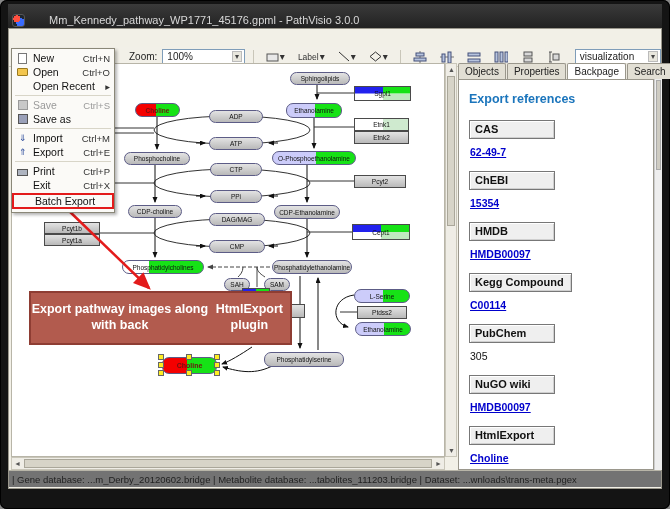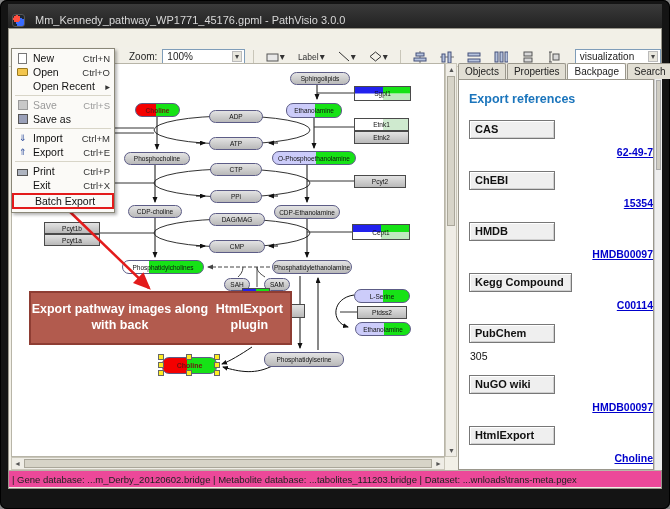--- a/index.html
+++ b/index.html
@@ -1,18 +1,18 @@
 <!DOCTYPE html>
 <html><head>
 <meta charset="utf-8">
 <style>
   html,body{margin:0;padding:0;background:#888;}
   *{box-sizing:border-box;font-family:"Liberation Sans","DejaVu Sans",sans-serif;}
   #win{position:relative;width:670px;height:509px;background:#141414;border-radius:7px;overflow:hidden;box-shadow:0 0 0 1px #000 inset;}
-  #titlebar{position:absolute;left:8px;top:4px;width:654px;height:32px;display:flex;align-items:center;gap:10px;background:linear-gradient(#3a3a3a,#1a1a1a);color:#d8d8d8;font-size:11px;padding-left:4px;}
+  #titlebar{position:absolute;left:8px;top:4px;width:654px;height:32px;display:flex;align-items:center;gap:24px;background:linear-gradient(#3a3a3a,#1a1a1a);color:#d8d8d8;font-size:11px;padding-left:4px;}
   .appicon{width:13px;height:13px;border-radius:3px;background:radial-gradient(circle at 35% 35%,#ff5040 0 35%,transparent 36%),radial-gradient(circle at 70% 70%,#3a6cff 0 40%,transparent 41%),#20262c;border:1px solid #555;}
   #app{position:absolute;left:8px;top:28px;width:654px;height:461px;background:#f2f0e7;border:1px solid #9a978c;}
   
   #menubar{position:absolute;left:0;top:0;width:100%;height:18px;background:#f6f4ee;border-bottom:1px solid #d9d6c9;display:flex;align-items:center;font-size:11px;}
   .mitem{padding:2px 7px;color:#111;}
   .mitem.open{border:1px solid #7f94b3;background:#e4ecf7;padding:1px 6px;}
   
   #toolbar{position:absolute;left:0;top:18px;width:100%;height:20px;background:#f2f0e8;border-bottom:1px solid #cfccbf;display:flex;align-items:center;gap:5px;padding-left:120px;font-size:10px;color:#222;}
   .combo{display:flex;align-items:center;justify-content:space-between;background:#fff;border:1px solid #7f9db9;height:15px;padding:0 2px 0 4px;font-size:10px;}
   .combo .car{font-size:8px;color:#444;background:#e8e6dd;border:1px solid #bbb;line-height:9px;padding:0 2px;}
@@ -20,33 +20,33 @@
   .tbtn{display:flex;align-items:center;gap:1px;padding:1px 3px;border:1px solid transparent;color:#333;font-size:10px;}
   .tbtn svg{display:block}
   
   #canvas{position:absolute;left:2px;top:34px;width:434px;height:394px;background:#fff;border:1px solid #b8b5a8;overflow:hidden;}
   #hscroll{position:absolute;left:2px;top:428px;width:434px;height:13px;background:#efede6;border:1px solid #c9c6b9;display:flex;align-items:stretch;}
   #hscroll .thumb{flex:1;background:#d7d4c8;border:1px solid #aaa79a;margin:1px;}
   #vscroll{position:absolute;left:436px;top:34px;width:12px;height:394px;background:#efede6;border:1px solid #c9c6b9;}
   #vscroll .thumb{position:absolute;left:1px;top:12px;width:8px;height:150px;background:#d7d4c8;border:1px solid #aaa79a;}
   .sarrow{font-size:7px;color:#555;text-align:center;line-height:11px;width:11px;}
   
-  #statusbar{position:absolute;left:0;top:441px;width:100%;height:17px;background:#ec4899;border-top:1px solid #b8b5a8;font-size:9.5px;color:#222;display:flex;align-items:center;padding-left:3px;white-space:nowrap;overflow:hidden;}
+  #statusbar{position:absolute;left:0;top:441px;width:100%;height:17px;background:#737373;border-top:1px solid #b8b5a8;font-size:9.5px;color:#222;display:flex;align-items:center;padding-left:3px;white-space:nowrap;overflow:hidden;}
   
   #panel{position:absolute;left:449px;top:34px;width:204px;height:407px;background:#ece9df;}
   #tabs{display:flex;height:16px;font-size:10px;}
   .tab{padding:2px 6px;border:1px solid #9a978c;border-bottom:none;background:#e2dfd4;margin-right:1px;color:#222;border-radius:2px 2px 0 0;}
   .tab.active{background:#fff;position:relative;top:0;font-weight:400;}
   #panelbody{position:absolute;left:0;top:16px;width:196px;height:391px;background:#fff;border:1px solid #9a978c;padding:12px 0 0 10px;overflow:hidden;}
   #panelscroll{position:absolute;right:0;top:16px;width:8px;height:391px;background:#eee;border-left:1px solid #ccc;}
   #panelscroll .thumb{position:absolute;top:1px;left:1px;width:5px;height:90px;background:#cfccc2;border:1px solid #aaa;}
   .crossref-title{color:#1b75bc;font-weight:bold;font-size:12.5px;margin-bottom:14px;}
   .secbox{display:block;min-width:86px;width:fit-content;background:#efefef;border:1px solid #777;box-shadow:1px 1px 0 #fff inset,-1px -1px 0 #cfcfcf inset;padding:2px 7px 3px 5px;font-weight:bold;font-size:11px;color:#111;margin-bottom:7px;}
   .secval{font-size:10.5px;margin:0 0 13px 1px;color:#111;font-weight:bold;}
-  .secval.link{color:#0000cc;text-decoration:underline;cursor:pointer;text-align:right;}
+  .secval.link{color:#0000cc;text-decoration:underline;cursor:pointer;}
   
   .nd{position:absolute;display:flex;align-items:center;justify-content:center;font-size:6.5px;color:#111;white-space:nowrap;overflow:hidden;border:1px solid #5c5c86;border-radius:7px;background:linear-gradient(#e3e3e3,#b9b9b9);z-index:2;}
   .nd.box{border-radius:0;border:1px solid #4a4a4a;}
   .nd.redgreen{background:linear-gradient(90deg,#f40000 46%,#16e216 46%);color:#6e1212;font-weight:bold;}
   .nd.lavgreen{background:linear-gradient(90deg,#ccccfa 52%,#16e216 52%);}
   .nd.whitegreen{background:linear-gradient(90deg,#ffffff 32%,#16e216 32%);}
   .nd.genedual{background-image:linear-gradient(90deg,#2222ee 50%,#16e216 50%),linear-gradient(90deg,#ffffff 50%,#bfe8bf 50%);background-size:100% 50%,100% 50%;background-position:top,bottom;background-repeat:no-repeat;}
   .nd.whitelg{background:linear-gradient(90deg,#ffffff 52%,#cfeacf 52%);}
   .handle{position:absolute;width:6px;height:6px;background:#ffee22;border:1px solid #666;z-index:3;}
   

